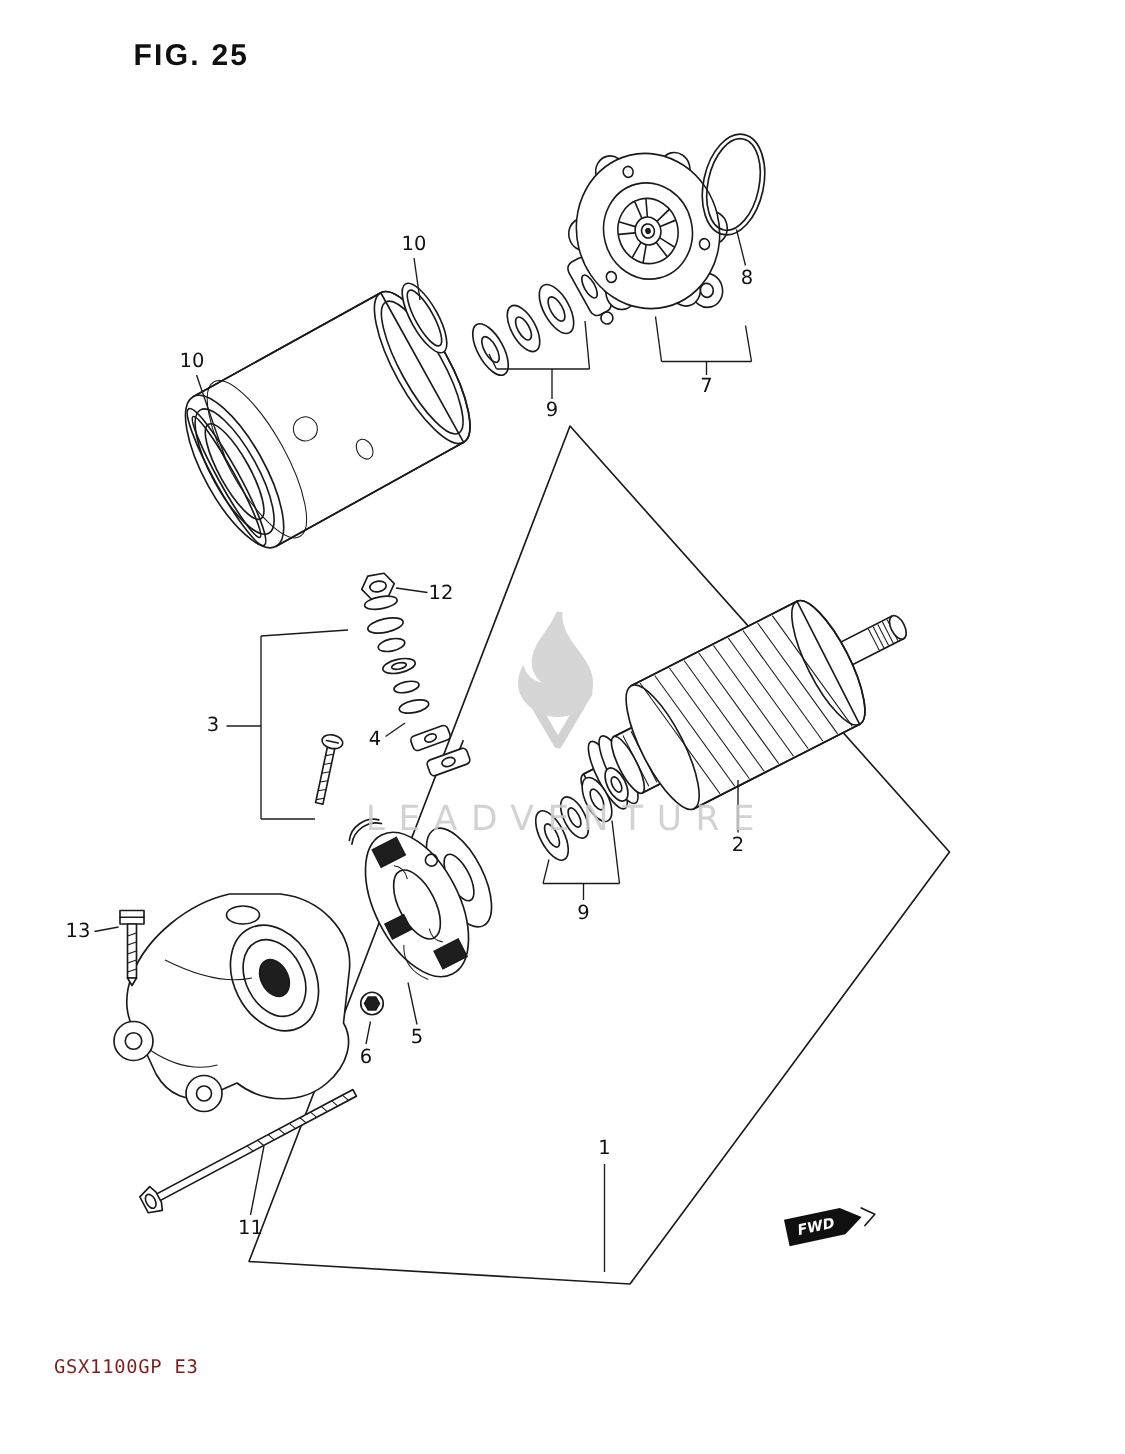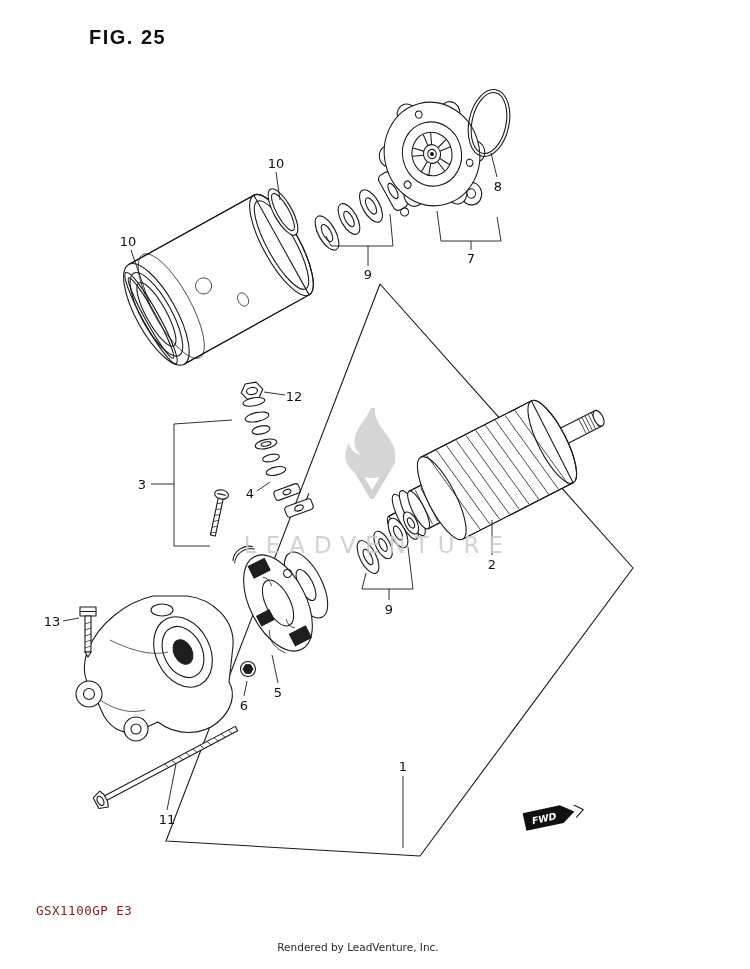--- a/index.html
+++ b/index.html
@@ -386,14 +386,13 @@
         <text x="389" y="609" class="callout">9</text>
         <text x="52" y="621" class="callout">13</text>
         <text x="278" y="692" class="callout">5</text>
         <text x="244" y="705" class="callout">6</text>
         <text x="403" y="766" class="callout">1</text>
         <text x="167" y="819" class="callout">11</text>
       </g>
   </svg>
 
   <div class="model-code">GSX1100GP E3</div>
-  <div class="render-credit">Rendered by LeadVenture, Inc.</div>
 </div>
 
 </body></html>

